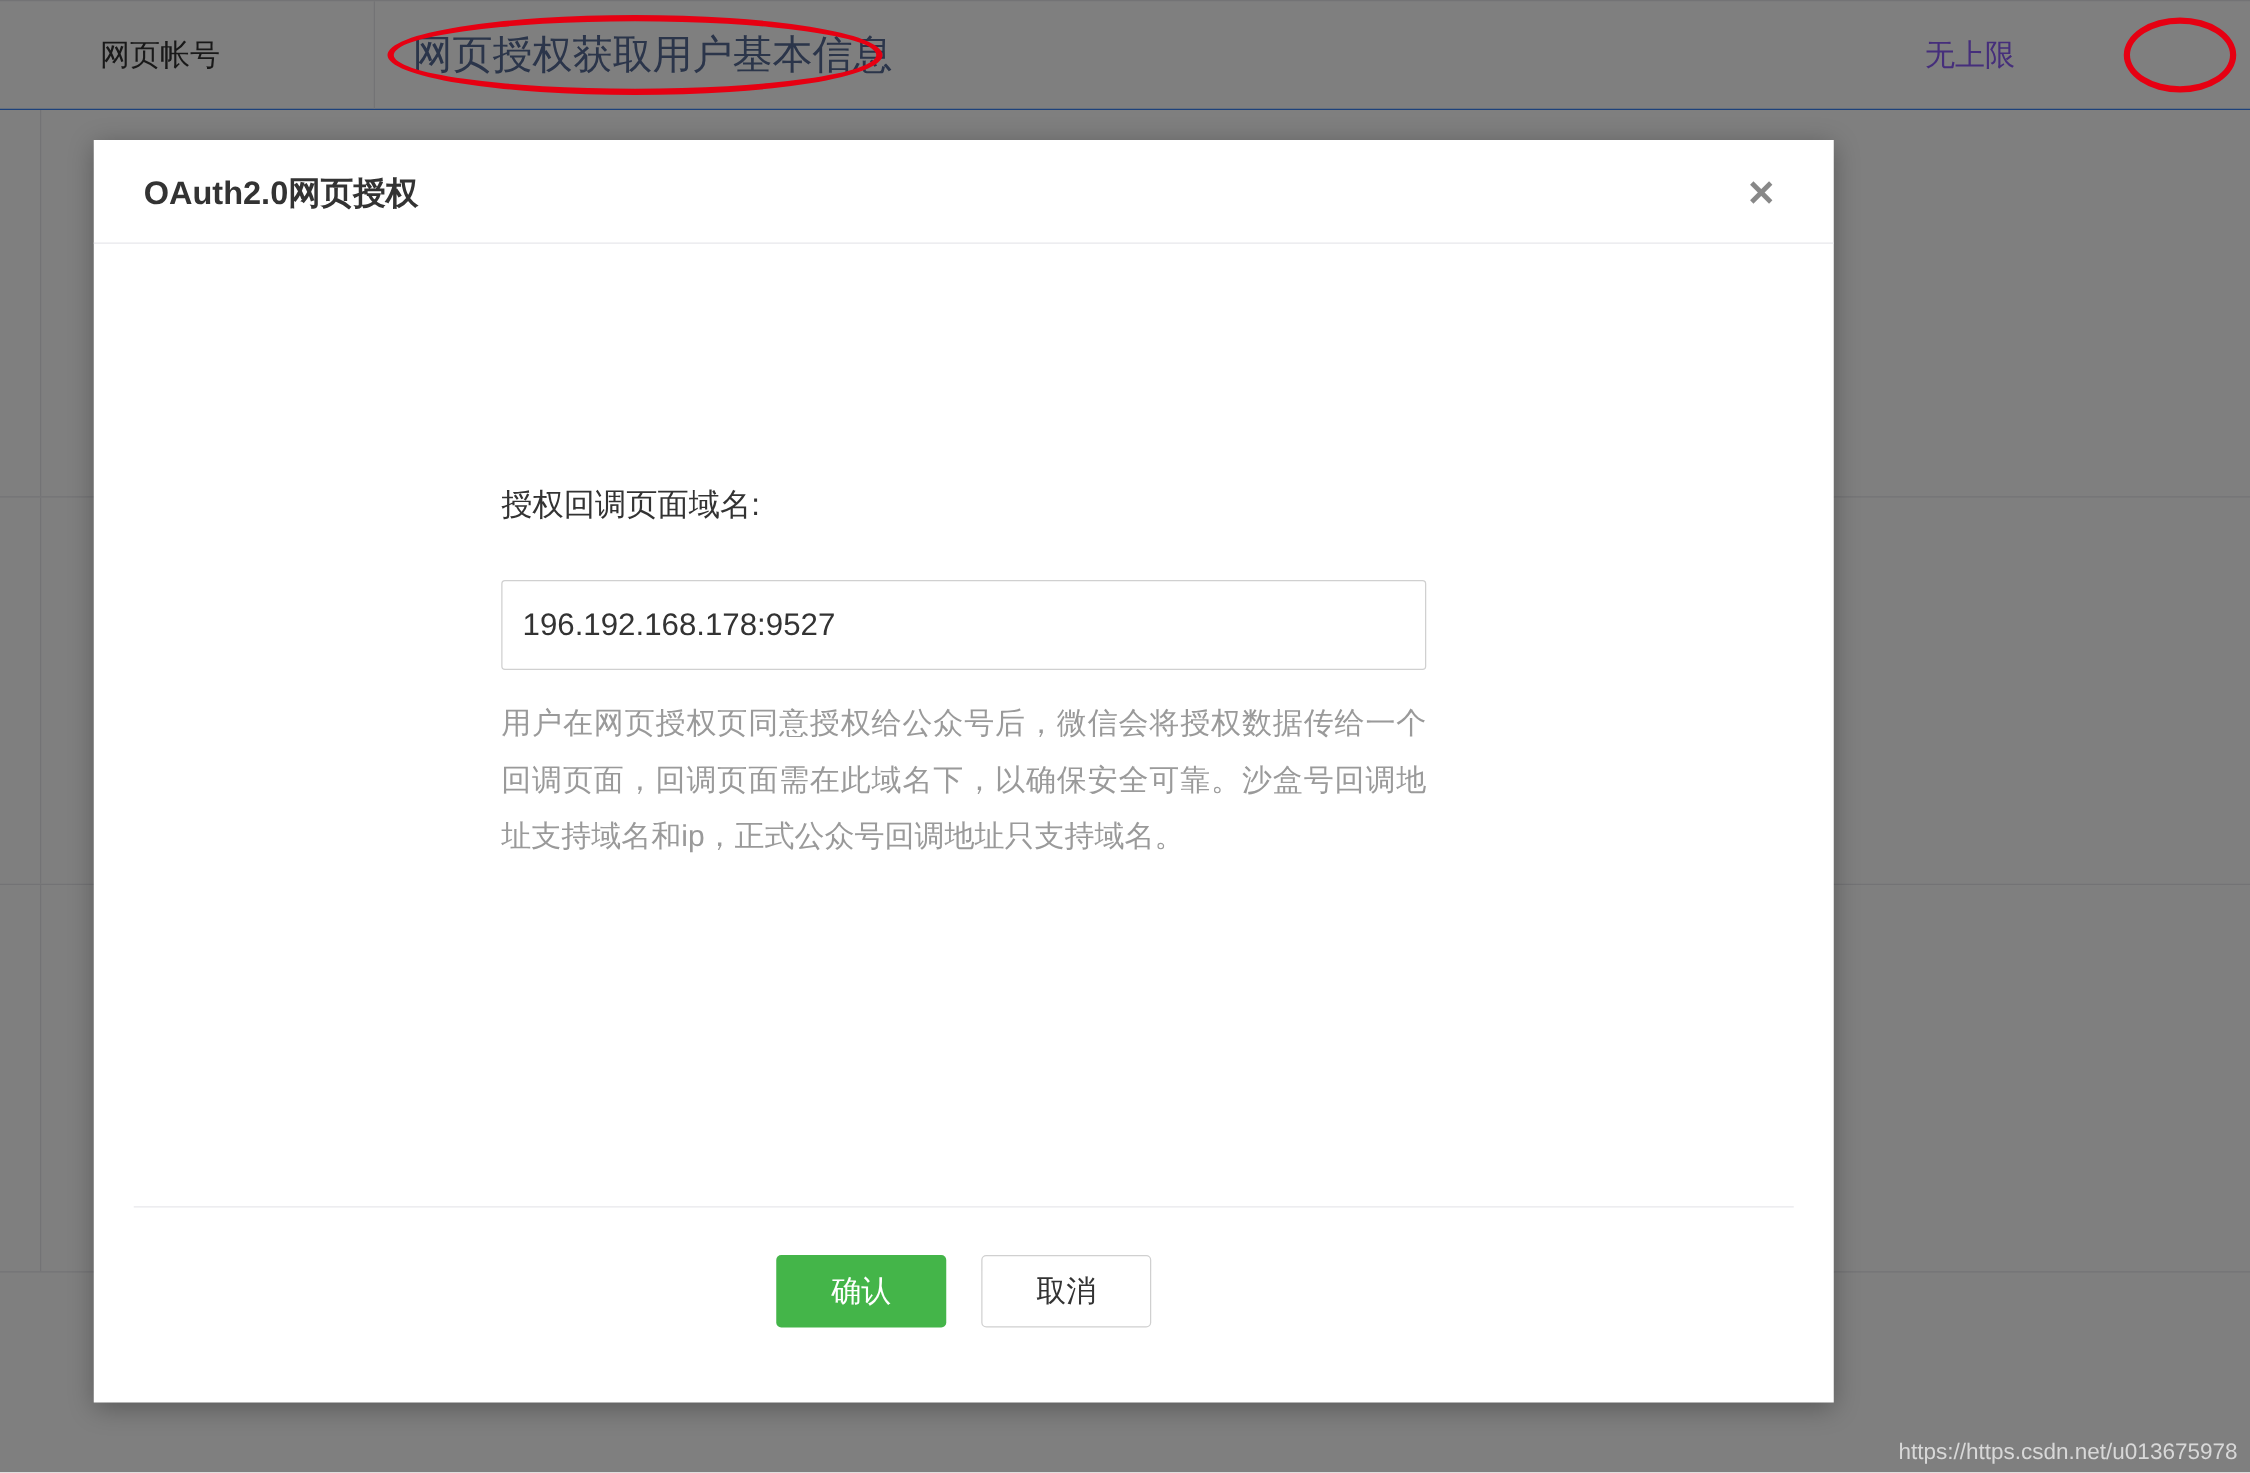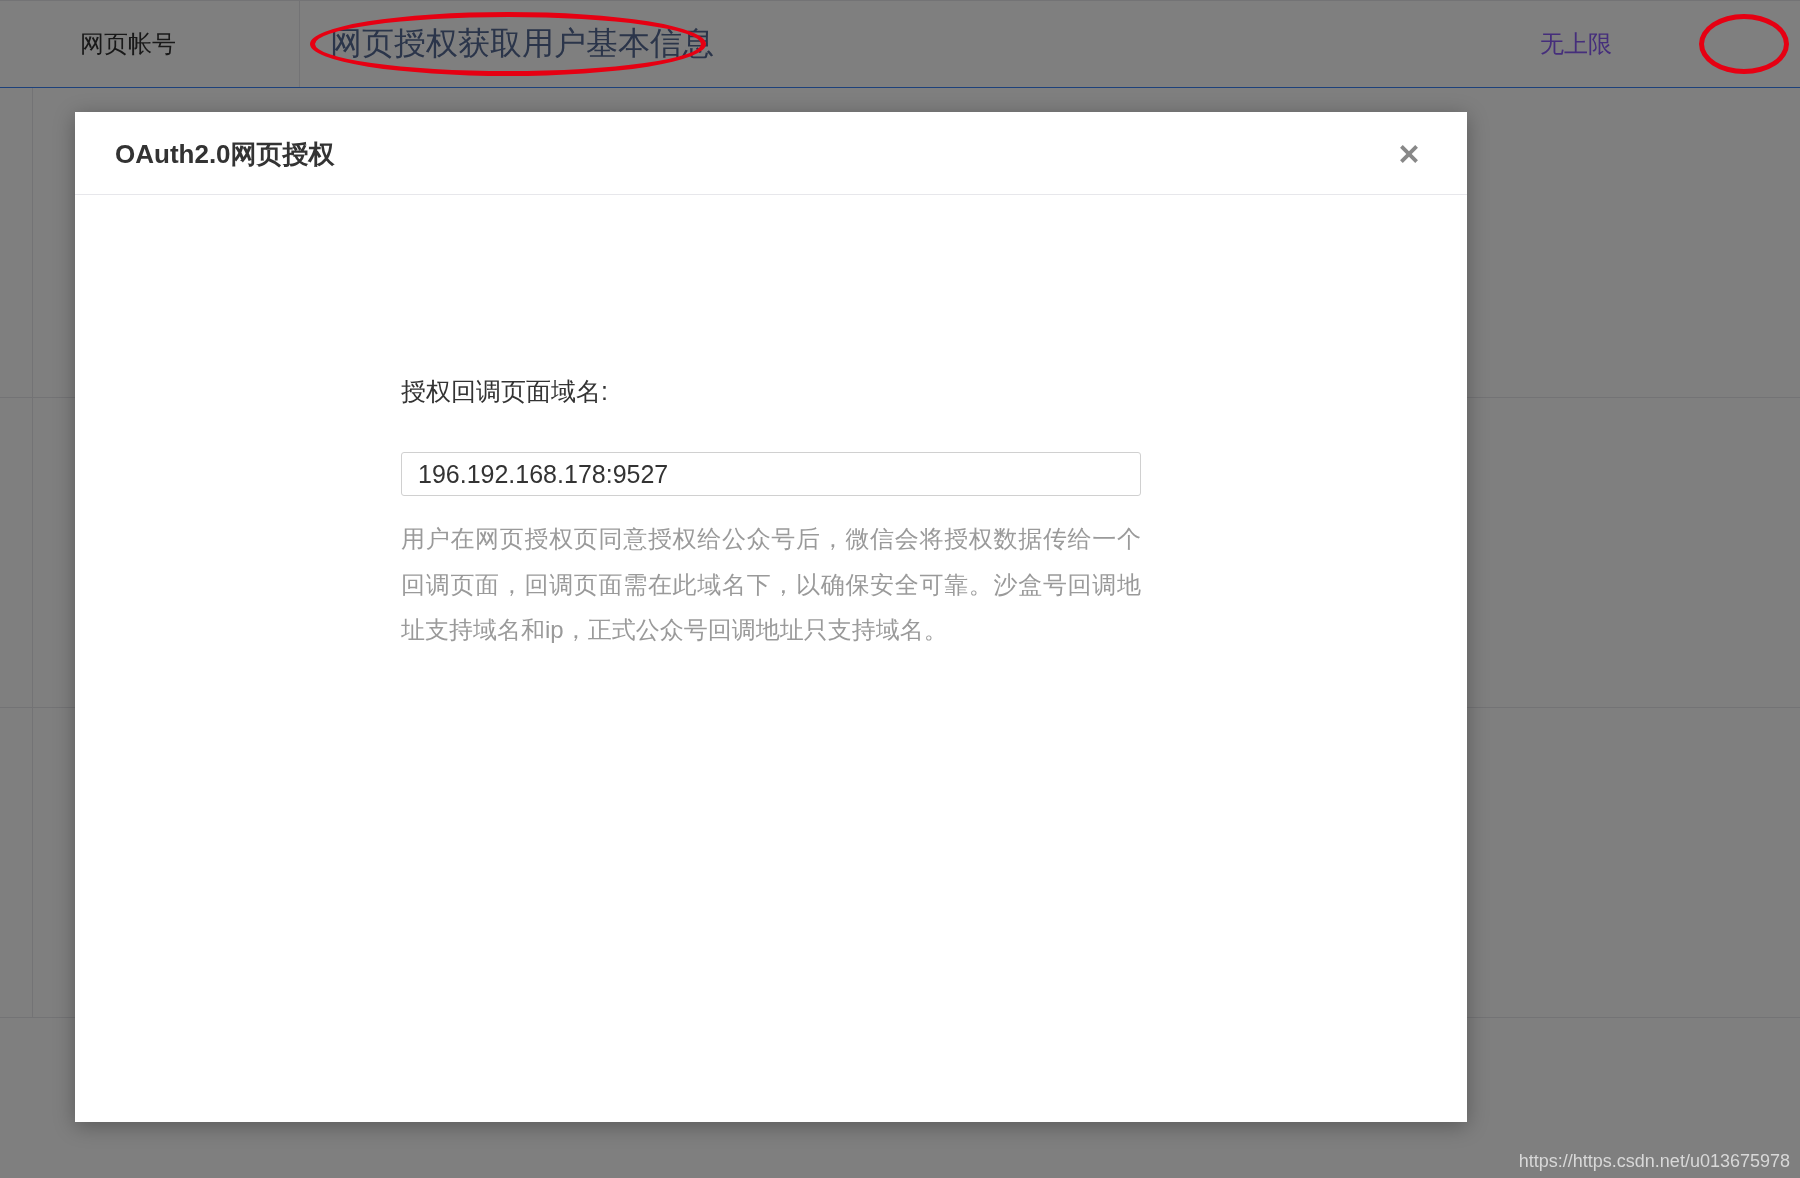--- a/index.html
+++ b/index.html
@@ -100,20 +100,21 @@
     .modal {
       position: absolute;
       top: 112px;
       left: 75px;
       width: 1392px;
       height: 1010px;
       background: #fff;
       box-shadow: 0 4px 20px rgba(0,0,0,0.3);
       display: flex;
       flex-direction: column;
+      gap: 12px;
     }
     
     .modal-header {
       display: flex;
       justify-content: space-between;
       align-items: center;
       padding: 24px 40px 22px 40px;
       border-bottom: 1px solid #e7e7eb;
     }
     
@@ -149,21 +150,21 @@
     }
     
     .form-label {
       font-size: 25px;
       color: #333;
       margin-bottom: 44px;
     }
     
     .form-input {
       width: 100%;
-      height: 44px;
+      height: 72px;
       border: 1px solid #d0d0d0;
       border-radius: 3px;
       padding: 0 16px;
       font-size: 25px;
       color: #333;
       outline: none;
     }
     
     .form-help {
       font-size: 24px;
@@ -267,18 +268,22 @@
       </svg>
     </div>
   </div>
   <div class="modal-body">
     <div class="content-wrap">
       <div class="form-label">授权回调页面域名:</div>
       <input type="text" class="form-input" value="196.192.168.178:9527" style="">
       <div class="form-help">用户在网页授权页同意授权给公众号后，微信会将授权数据传给一个回调页面，回调页面需在此域名下，以确保安全可靠。沙盒号回调地址支持域名和ip，正式公众号回调地址只支持域名。</div>
     </div>
   </div>
+  <div class="modal-footer">
+    <button class="btn btn-primary">确认</button>
+    <button class="btn btn-default">取消</button>
+  </div>
 </div>
 
 <div class="annotation-ellipse annotation-1"></div>
 <div class="annotation-ellipse annotation-2"></div>
 
 <div class="watermark">https://https.csdn.net/u013675978</div>
 
 </body></html>

